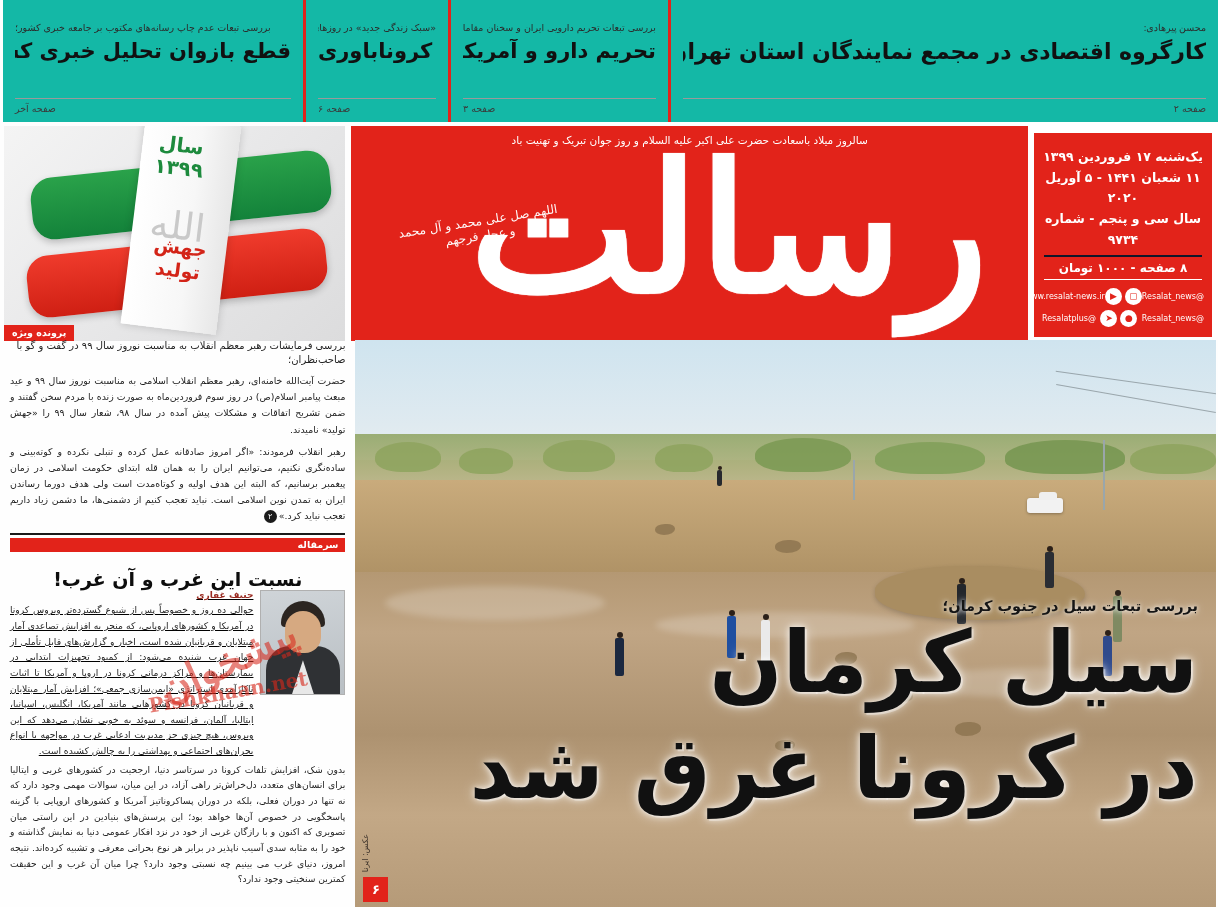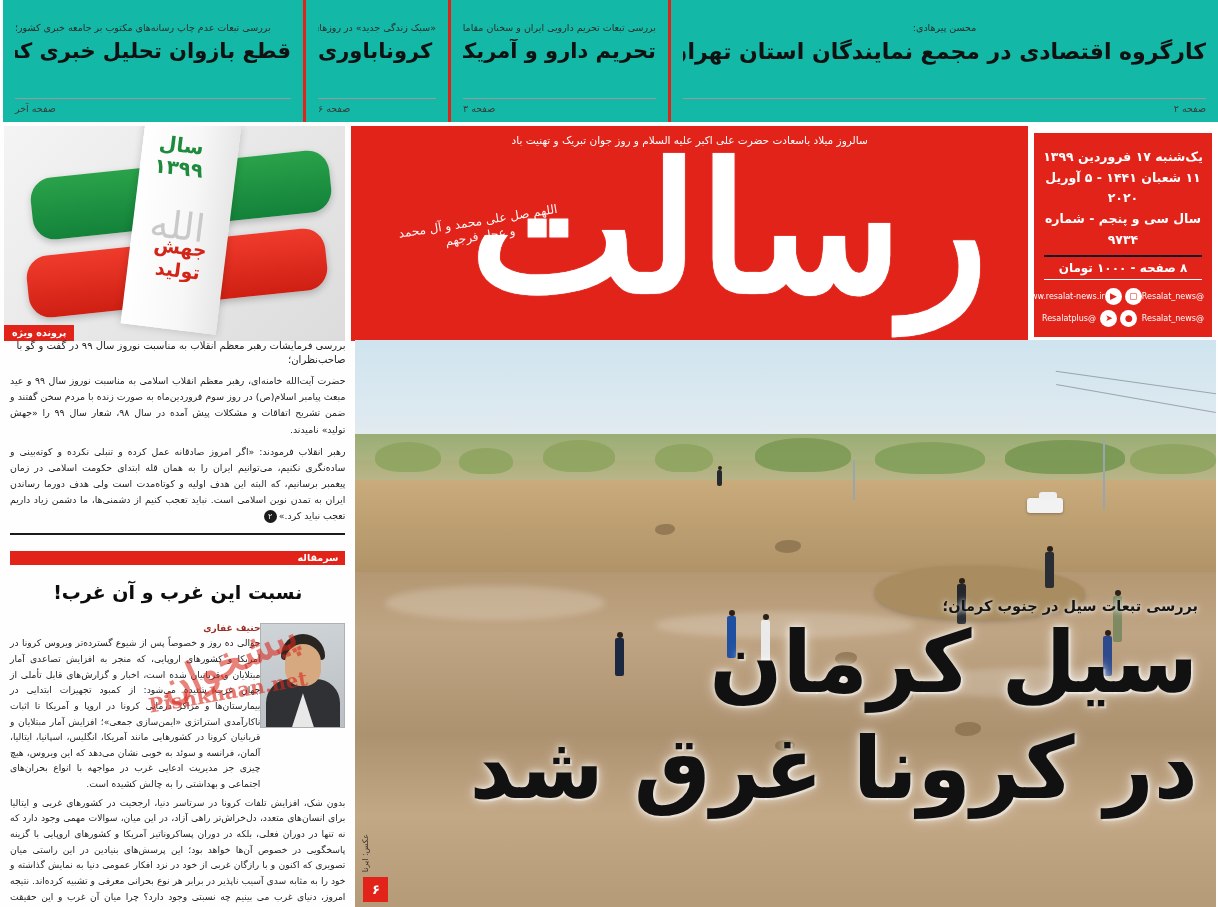--- a/index.html
+++ b/index.html
@@ -50,21 +50,21 @@
     margin-top: auto;
     border-top: 1px solid #9a9a9a;
     padding-top: 4px;
     font-size: 9.5px; color: #3a3a3a;
     text-align: left;
   }
   .t-w1 { width: 300px; }
   .t-w2 { width: 145px; }
   .t-w3 { width: 220px; }
   .t-w4 { width: 550px; }
-  .t-w4 .teaser-kicker { text-align: center; }
+  .t-w4 .teaser-kicker { text-align: right; font-family: Liberation Serif, serif; }
   .t-w4 .teaser-title { text-align: center; font-size: 22px; }
   .t-w4 .teaser-foot { text-align: right; }
 
   
   #masthead-row {
     position: absolute; top: 122px; left: 0;
     width: 1218px; height: 215px;
     display: flex; flex-direction: row;
   }
 
@@ -362,31 +362,32 @@
   }
   #edit-hr {
     border-top: 2px solid #1a1a1a; margin: 8px 0 0 0;
   }
   #edit-tag {
     display: inline-block;
     background: #e2231a; color: #fff;
     font-size: 9.5px; font-weight: bold;
     padding: 1px 7px 2px 7px;
     float: left;
-    margin-top: 16px;
+    margin-top: 3px;
   }
   #edit-title {
     font-size: 19px; font-weight: bold; color: #0d0d0d;
     text-align: center; line-height: 1.2;
     letter-spacing: -0.6px;
     clear: both; padding-top: 16px;
   }
   #edit-block {
-    display: flex; flex-direction: row; 
-    margin-top: 20px;
+    display: flex; flex-direction: row; gap: 7px;
+    margin-top: 0;
+    text-decoration: underline;
   }
   #edit-portrait {
     width: 85px; height: 105px; flex: 0 0 85px;
     background: linear-gradient(170deg,#cfd4d8 0%, #b9bfc4 100%);
     border: 1px solid #b0b0b0;
     position: relative; overflow: hidden;
   }
   .pt-hair {
     position: absolute; top: 10px; left: 50%; transform: translateX(-50%);
     width: 44px; height: 26px; border-radius: 22px 22px 4px 4px;

